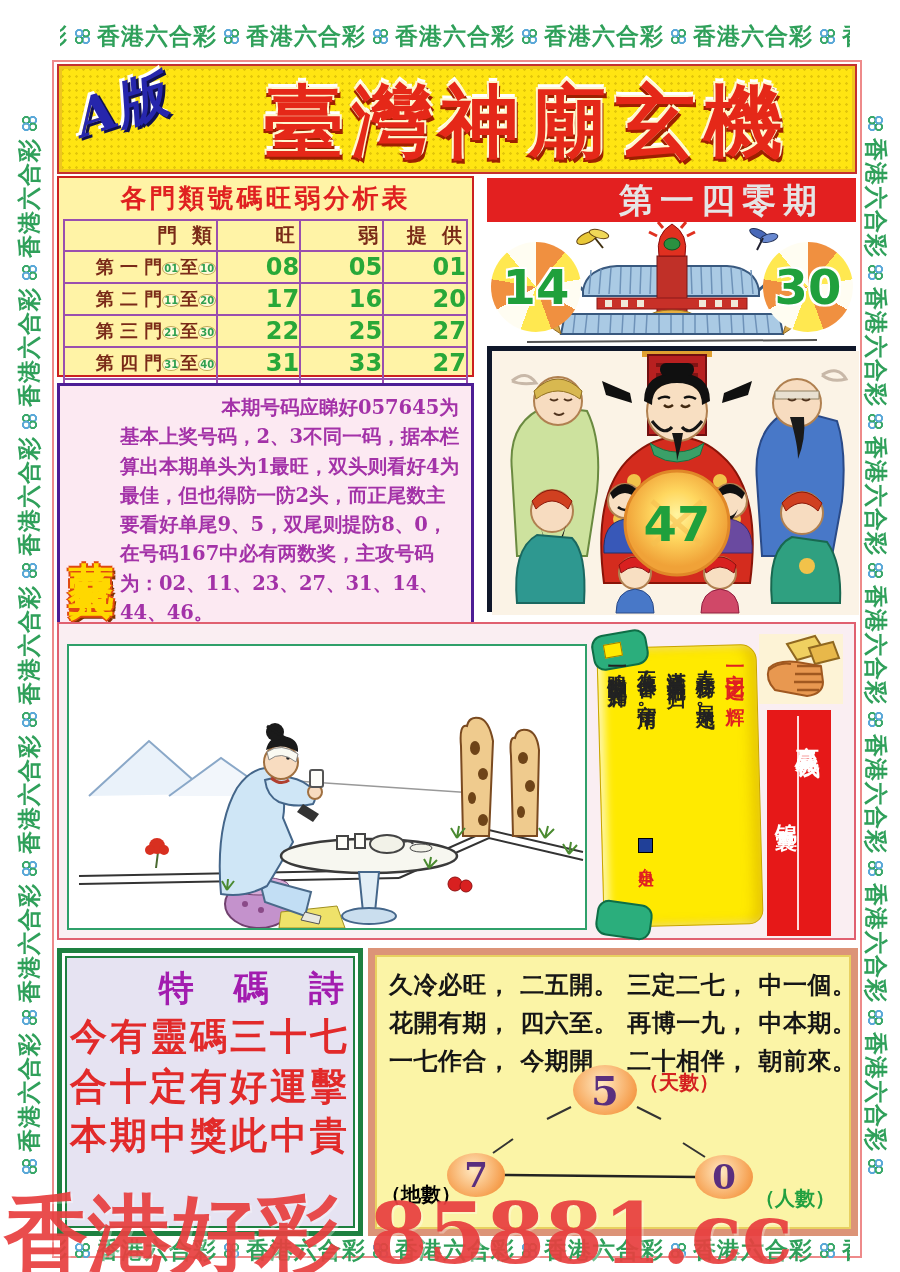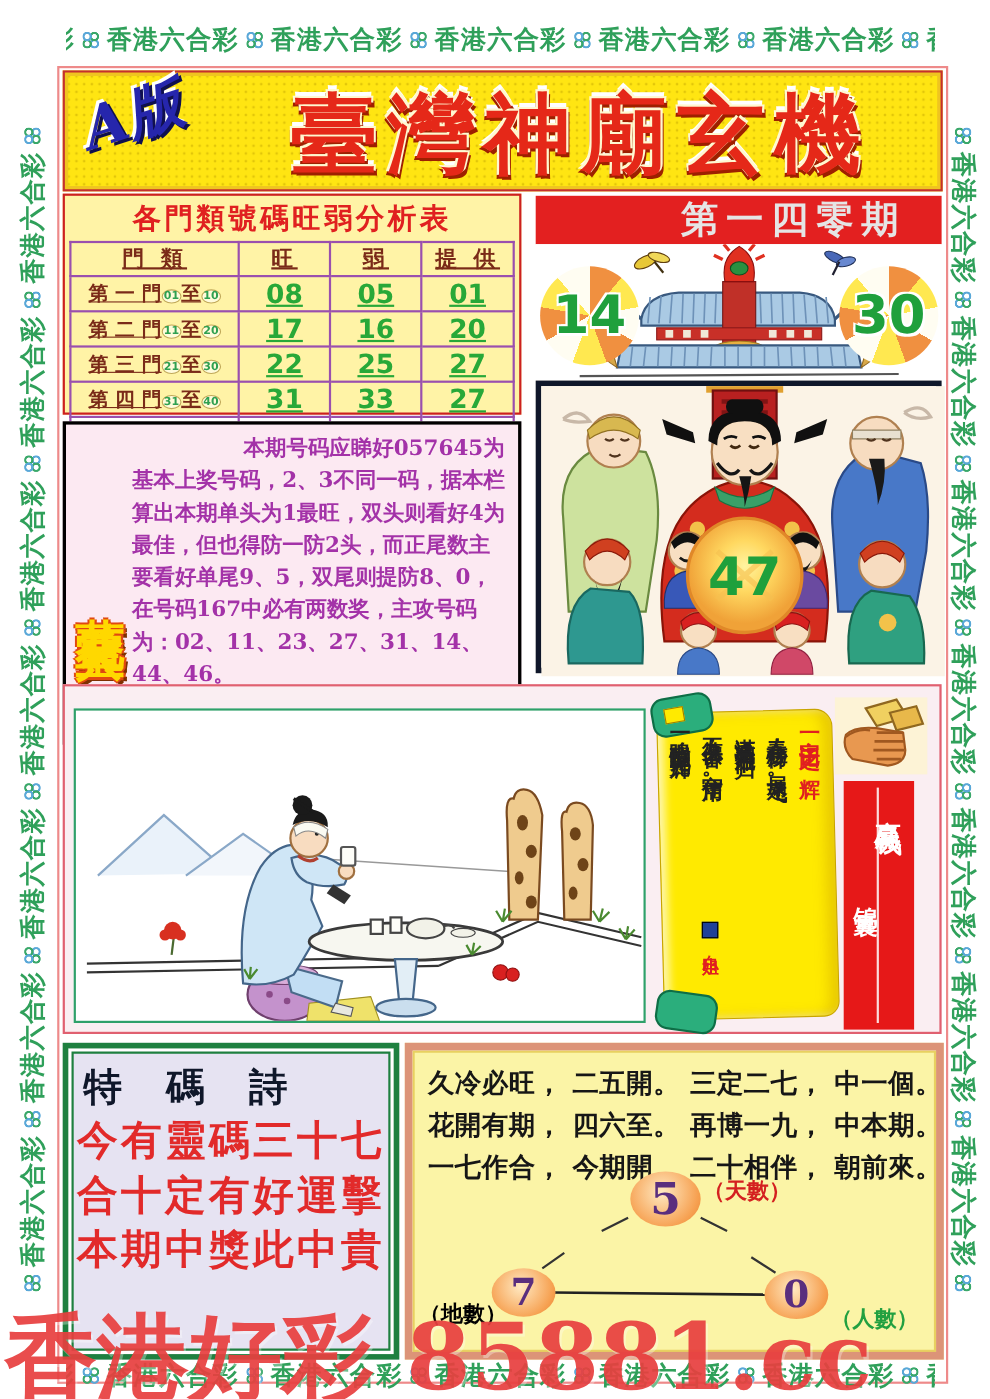--- a/index.html
+++ b/index.html
@@ -33,30 +33,30 @@
     font-family:"DejaVu Serif",serif;
     text-shadow:2px 3px 0 #10104E, -2px -3px 0 #FFFFFF;}
   .main-title{position:absolute;left:148px;top:4px;width:642px;text-align:center;
     font-family:"DejaVu Serif",serif;font-size:79px;font-weight:700;color:#E52818;letter-spacing:9px;
     text-shadow:-2px -2px 0 #FFF8D0, 2px -2px 0 #FFF8D0, -2px 2px 0 #9E2000, 3px 3px 0 #9E2000, 0 -5px 0 #FFFFFF;}
 
   
   .analysis{position:absolute;left:57px;top:176px;width:417px;height:201px;background:#FFF3A6;border:2px solid #CC2020;box-sizing:border-box;}
   .analysis-title{color:#E02020;font-weight:700;font-size:26px;letter-spacing:3px;text-align:center;margin-top:3px;font-family:"DejaVu Serif",serif;}
   table.an{width:calc(100% - 8px);margin:3px 4px 0 4px;border-collapse:collapse;table-layout:fixed;}
-  table.an td,table.an th{border:2px solid #9A4FAE;text-align:center;padding:1px 0;text-decoration:underline;}
+  table.an td,table.an th{border:2px solid #9A4FAE;text-align:right;padding:1px 0;}
   table.an th{color:#7A2A18;font-size:20px;font-weight:700;font-family:"DejaVu Serif",serif;letter-spacing:4px;}
   td.gate{color:#7A2A18;font-size:18px;font-weight:700;font-family:"DejaVu Serif",serif;}
   td.num{color:#28A838;font-size:24px;font-weight:700;font-family:"DejaVu Sans",sans-serif;}
   .circ{display:inline-block;font-size:10px;color:#2FA050;border:1px solid #C0A858;border-radius:50%;
         background:#FFFBDA;padding:0 1px;vertical-align:1px;font-family:"DejaVu Sans",sans-serif;}
 
   
   .kuihua{position:absolute;left:57px;top:383px;width:417px;height:294px;background:#FCE9F2;
-    border:3px solid #000000;box-sizing:border-box;display:flex;}
+    border:3px solid #4c1d95;box-sizing:border-box;display:flex;}
   .kh-title{width:58px;padding-top:8px;text-align:center;writing-mode:vertical-rl;margin:0 auto;
     font-family:"DejaVu Serif",serif;font-weight:700;font-size:45px;letter-spacing:4px;color:#FFD800;line-height:1.2;
     text-shadow:2px 0 0 #E04810,-2px 0 0 #E04810,0 2px 0 #E04810,0 -2px 0 #E04810,3px 3px 0 #7E3000;}
   .kh-body{flex:1;padding:7px 8px 0 2px;color:#A332A8;font-size:19.5px;line-height:1.5;font-weight:700;
     text-indent:5.2em;font-family:"DejaVu Serif",serif;}
 
   
   .issue-banner{position:absolute;left:487px;top:178px;width:369px;height:44px;background:#E32020;
     color:#e5e5e5;font-weight:700;font-size:34px;letter-spacing:7px;line-height:44px;text-align:center;
     padding-left:100px;box-sizing:border-box;font-family:"DejaVu Serif",serif;}
@@ -95,21 +95,21 @@
   .red-banner{position:absolute;left:708px;top:86px;width:64px;height:226px;background:#E61818;}
   .red-banner::before{content:'';position:absolute;left:30px;top:6px;bottom:6px;width:2px;background:rgba(255,255,255,.85);}
   .rb-col{position:absolute;writing-mode:vertical-rl;color:#fff;font-weight:700;font-family:"DejaVu Serif",serif;}
   .rb-right{right:7px;top:16px;font-size:25px;letter-spacing:8px;}
   .rb-left{left:5px;top:96px;font-size:22px;letter-spacing:6px;}
 
   
   .poem{position:absolute;left:57px;top:948px;width:306px;height:288px;background:#E6E3F2;
     border:5px solid #1E8040;box-shadow:inset 0 0 0 3px #ffffff, inset 0 0 0 5px #1E8040;
     box-sizing:border-box;padding-top:12px;}
-  .poem-title{text-align:left;color:#0f172a;font-size:35px;font-weight:700;letter-spacing:14px;
+  .poem-title{text-align:right;color:#a21caf;font-size:35px;font-weight:700;letter-spacing:14px;
     font-family:"DejaVu Serif",serif;text-indent:14px;}
   .poem-line{text-align:center;color:#E22A2A;font-size:37px;font-weight:700;letter-spacing:3px;
     line-height:1.34;font-family:"DejaVu Serif",serif;}
 
   .phrase{position:absolute;left:368px;top:948px;width:490px;height:288px;background:#FBF4A6;
     border:7px solid #DC9478;box-shadow:inset 0 0 0 2px #E8D060;box-sizing:border-box;}
   .phrase-lines{padding:12px 8px 0 14px;color:#161616;font-size:24px;font-weight:700;line-height:1.58;
     letter-spacing:0.5px;font-family:"DejaVu Sans",sans-serif;white-space:nowrap;}
   .tri-line-svg{position:absolute;left:0;top:0;width:100%;height:100%;pointer-events:none;}
   .oval{position:absolute;border-radius:50%;display:flex;align-items:center;justify-content:center;

